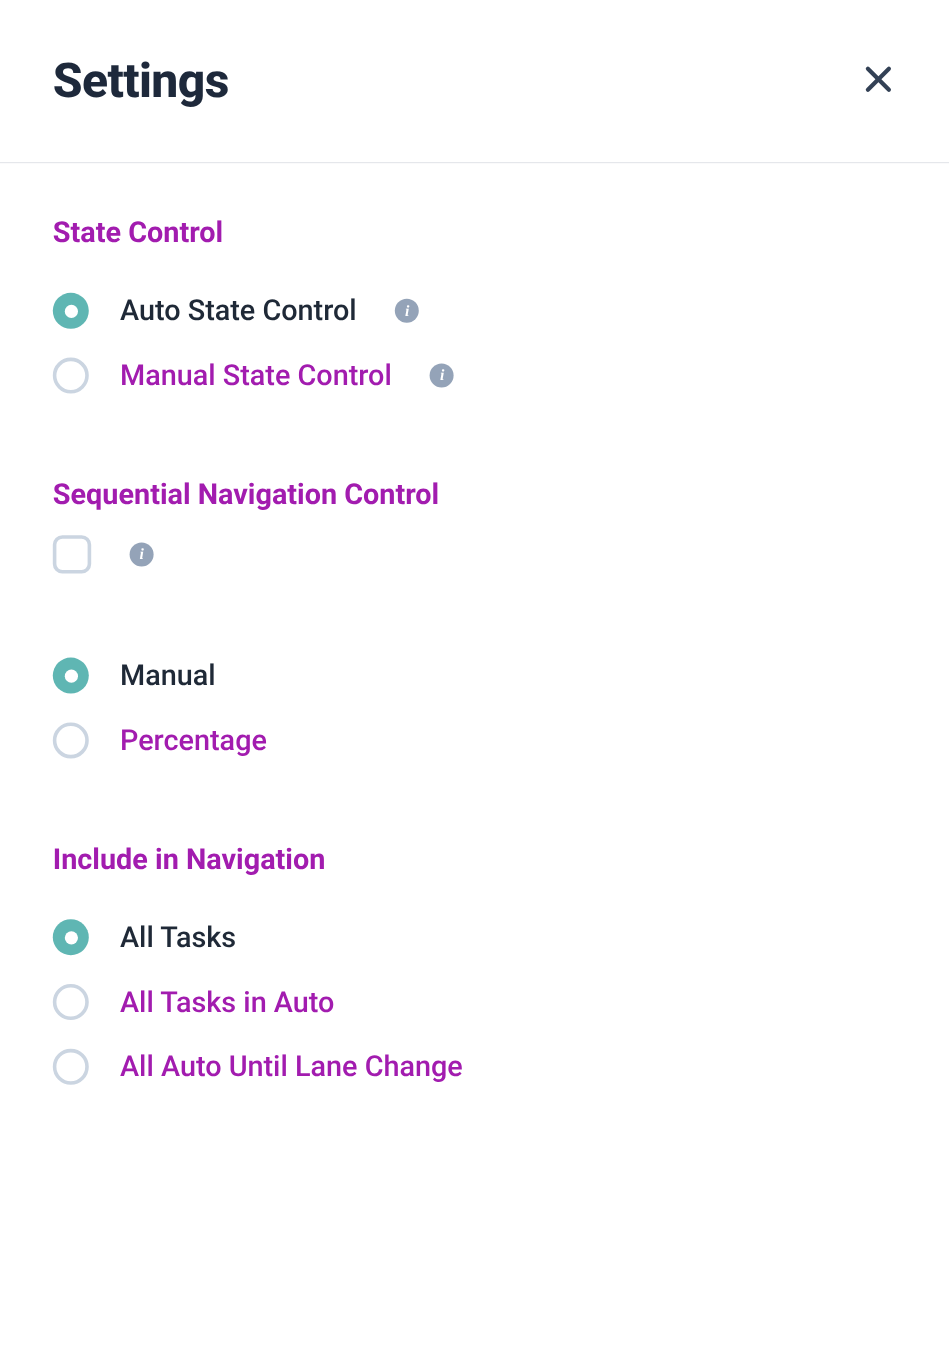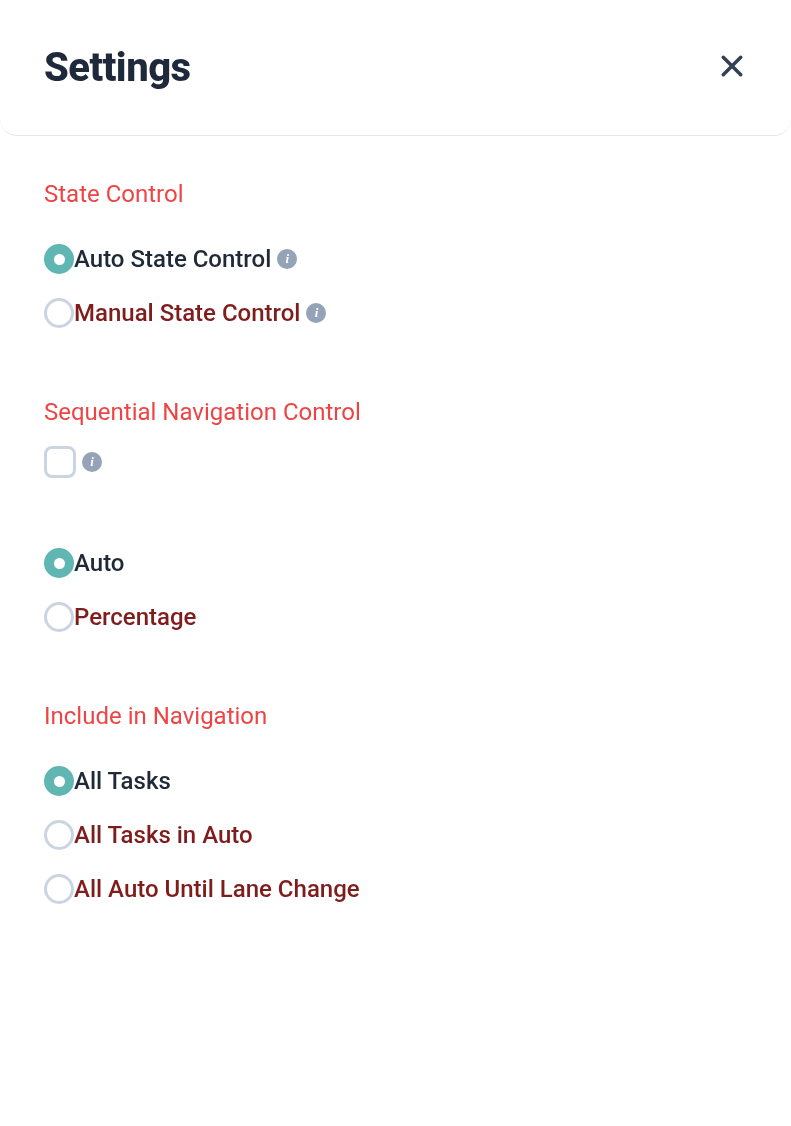--- a/index.html
+++ b/index.html
@@ -9,21 +9,20 @@
       color: #1f2937;
       width: 791px;
       height: 1126px;
     }
     .header {
       display: flex;
       justify-content: space-between;
       align-items: center;
       padding: 44px 44px 44px 44px;
       border-bottom: 1px solid #e5e7eb;
-      border-radius: 17px;
     }
     .header h1 {
       font-size: 40px;
       font-weight: 800;
       color: #1e293b;
       letter-spacing: -0.5px;
     }
     .close-btn {
       cursor: pointer;
       color: #334155;
@@ -39,27 +38,28 @@
       font-size: 26px;
       font-weight: 700;
       color: #1f2937;
       margin-bottom: 70px;
     }
     .group {
       margin-bottom: 70px;
     }
     .group-title {
       font-size: 24px;
-      font-weight: 400;
-      color: #ef4444;
+      font-weight: 700;
+      color: #a21caf;
       margin-bottom: 36px;
     }
     .option-row {
       display: flex;
       align-items: center;
+      gap: 26px;
       margin-bottom: 24px;
       cursor: pointer;
     }
     .radio {
       width: 30px;
       height: 30px;
       border-radius: 50%;
       border: 3px solid #cbd5e1;
       background: #fff;
       display: inline-flex;
@@ -85,21 +85,21 @@
       border-radius: 8px;
       background: #fff;
       flex-shrink: 0;
     }
     .option-label {
       font-size: 24px;
       font-weight: 500;
       color: #1f2937;
     }
     .option-label.muted {
-      color: #7f1d1d;
+      color: #a21caf;
     }
     .info-icon {
       width: 20px;
       height: 20px;
       border-radius: 50%;
       background: #94a3b8;
       color: #fff;
       font-size: 13px;
       font-weight: 700;
       font-style: italic;
@@ -154,21 +154,21 @@
     <div class="option-row">
       <span class="checkbox"></span>
       <span class="info-icon">i</span>
     </div>
   </div>
 
   <div class="group">
 
     <div class="option-row">
       <span class="radio selected"></span>
-      <span class="option-label">Auto</span>
+      <span class="option-label">Manual</span>
     </div>
 
     <div class="option-row">
       <span class="radio"></span>
       <span class="option-label muted">Percentage</span>
     </div>
   </div>
 
   <div class="group">
     <div class="group-title">Include in Navigation</div>

